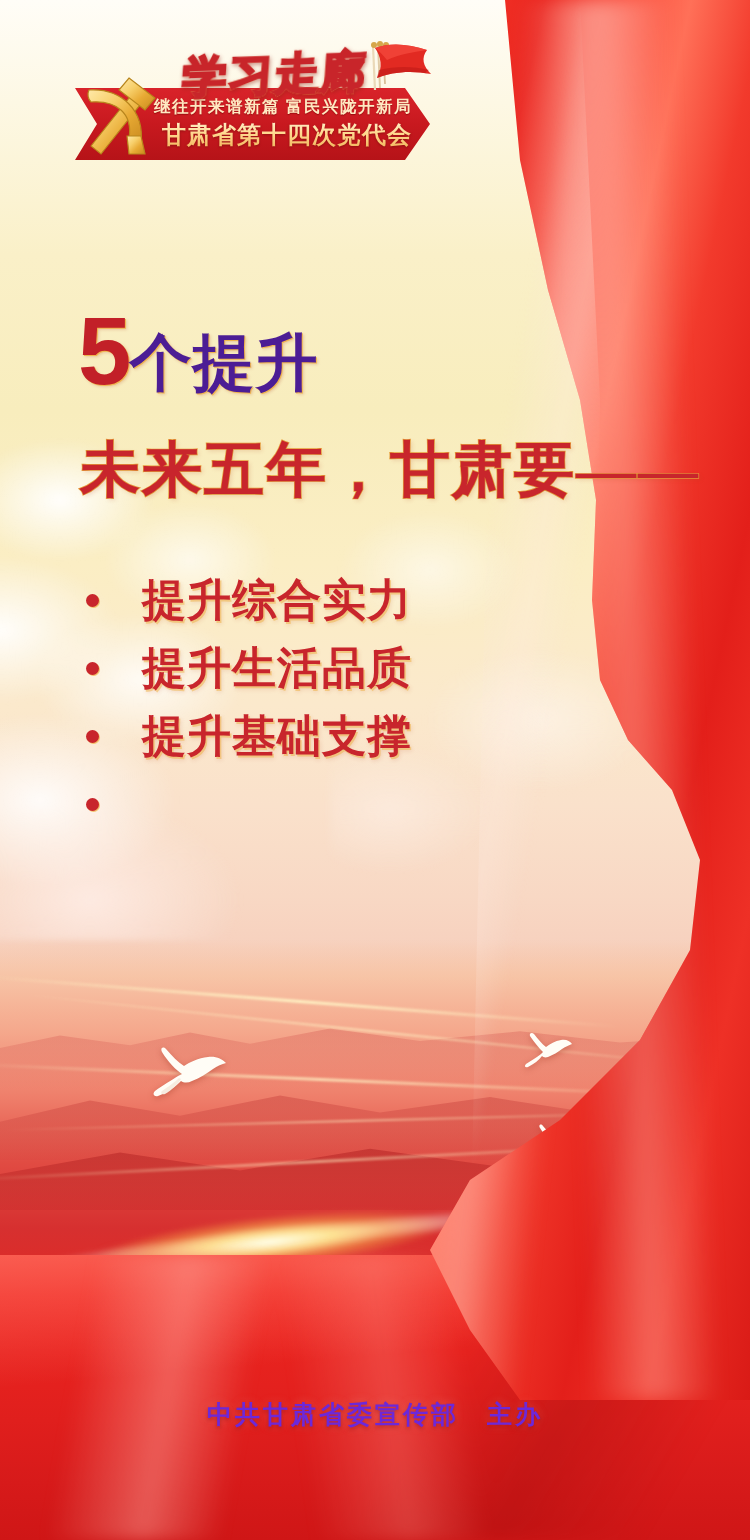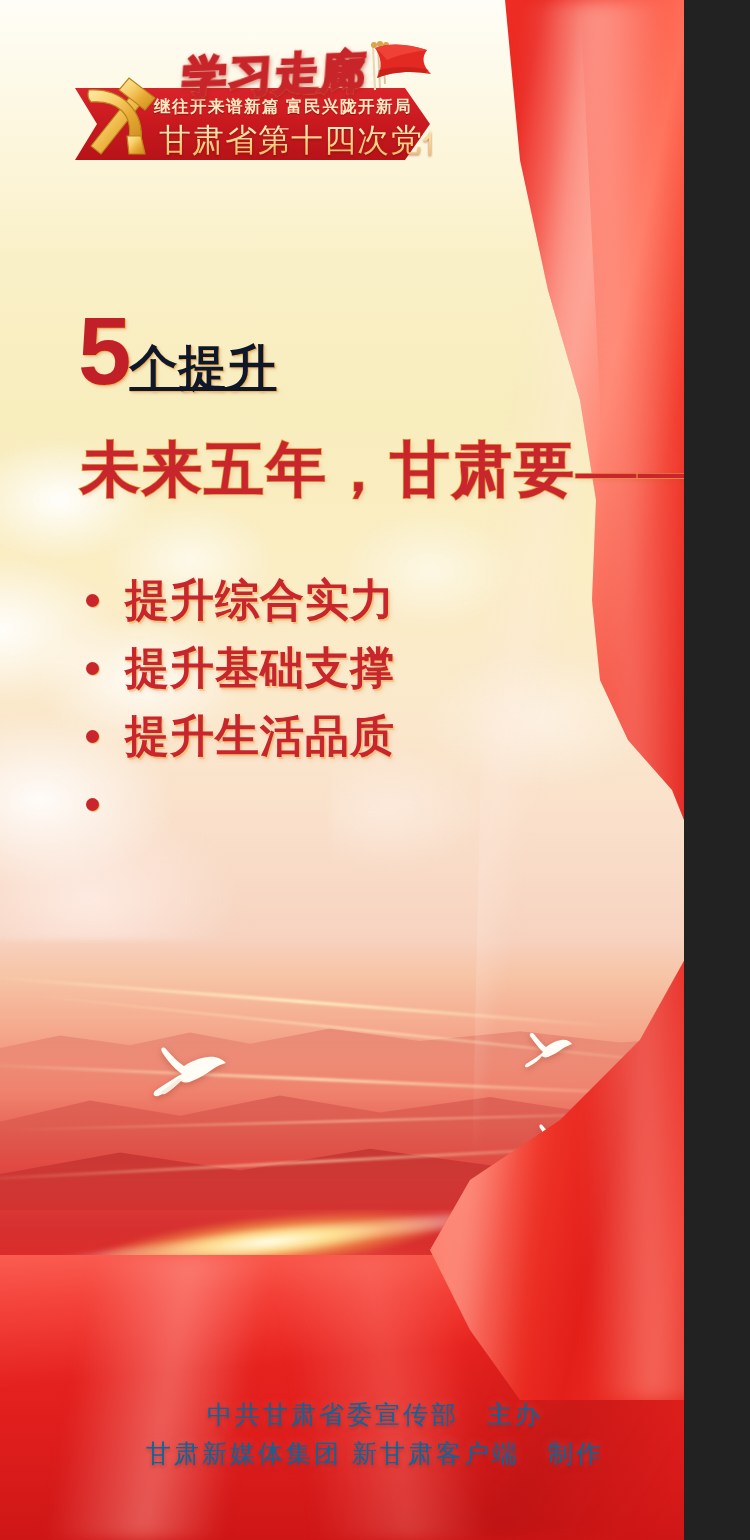--- a/index.html
+++ b/index.html
@@ -1,20 +1,20 @@
 <!DOCTYPE html>
 <html><head>
 <meta charset="utf-8">
 <style>
   html,body{margin:0;padding:0;background:#222;}
   body{font-family:"Liberation Sans","DejaVu Sans",sans-serif;}
 
   #poster{
     position:relative;
-    width:684px;height:1540px;
+    width:750px;height:1540px;
     overflow:hidden;
     background:#fdf6e6;
   }
 
   
   .bg-layer{position:absolute;left:0;top:0;width:750px;height:1540px;}
 
   
   .bg-sky{
     background:
@@ -169,22 +169,22 @@
     clip-path:polygon(0 0, 330px 0, 355px 36px, 330px 72px, 0 72px, 22px 36px);
     box-shadow:0 2px 6px rgba(120,20,20,.35);
   }
   .banner-sub1{
     position:absolute;left:78px;top:56px;width:260px;
     font-size:16.5px;font-weight:bold;letter-spacing:1.5px;
     color:#ffe9c2;text-align:center;white-space:nowrap;
     text-shadow:0 1px 1px rgba(120,0,0,.6);
   }
   .banner-sub2{
-    position:absolute;left:84px;top:79px;width:272px;
-    font-size:32px;font-weight:normal;letter-spacing:1px;
+    position:absolute;left:76px;top:79px;width:272px;
+    font-size:24px;font-weight:bold;letter-spacing:1px;
     color:#ffd9a0;text-align:center;white-space:nowrap;
     background:linear-gradient(180deg,#fff3d6 0%,#ffd98f 45%,#f0b055 100%);
     -webkit-background-clip:text;background-clip:text;
     -webkit-text-fill-color:transparent;
     filter:drop-shadow(0 1px 1px rgba(110,10,10,.55));
   }
   
   .emblem{position:absolute;left:0px;top:30px;width:86px;height:92px;}
   
   .callig{
@@ -206,24 +206,23 @@
     position:absolute;left:78px;top:303px;
     white-space:nowrap;line-height:1;
   }
   .headline .num{
     font-size:96px;font-weight:bold;color:#c22028;
     font-family:"Liberation Sans","DejaVu Sans",sans-serif;
     text-shadow:1px 1px 0 #f0b64f, 2px 2px 3px rgba(170,60,30,.22);
     letter-spacing:-2px;
   }
   .headline .cn{
-    font-size:48px;font-weight:bold;color:#0f172a;
+    font-size:62px;font-weight:bold;color:#4c1d95;
     letter-spacing:1px;
     text-shadow:1px 1px 0 #f0b64f, 2px 2px 3px rgba(170,60,30,.22);
-    text-decoration:underline;
   }
   .subline{
     position:absolute;left:80px;top:440px;
     font-size:60px;font-weight:bold;color:#c8252c;
     letter-spacing:2px;white-space:nowrap;line-height:1;
     -webkit-text-stroke:1.4px #e8a23c;
     paint-order:stroke fill;
     text-shadow:2px 2px 4px rgba(180,70,40,.18);
     font-family:Liberation Serif, serif;
   }
@@ -235,28 +234,29 @@
   }
   .bullet-dot{
     width:13px;height:13px;border-radius:50%;
     background:#c8252c;margin-right:26px;flex:none;
     box-shadow:1px 1px 0 rgba(240,182,79,.8);
   }
   .bullet-text{
     font-size:44px;font-weight:bold;color:#c8252c;
     letter-spacing:1px;white-space:nowrap;line-height:1;
     text-shadow:1.5px 1.5px 0 rgba(240,182,79,.55), 2px 3px 4px rgba(180,70,40,.16);
+    margin-left:17px;
   }
 
   
   .footer{
     position:absolute;left:0;top:1395px;width:750px;text-align:center;
   }
   .footer-line{
-    color:#0369a1;font-weight:normal;letter-spacing:3px;
+    color:#6d28d9;font-weight:bold;letter-spacing:3px;
     white-space:nowrap;line-height:1.55;
     text-shadow:0 2px 4px rgba(140,10,10,.55), 0 0 10px rgba(255,170,160,.35);
   }
   .footer-line.l1{font-size:25px;}
   .footer-line.l2{font-size:25px;}
 </style>
 </head>
 <body>
 
 <div id="poster">
@@ -367,29 +367,28 @@
 
   <div class="subline">未来五年，甘肃要——</div>
 
   <div class="bullets">
     <div class="bullet-row">
       <span class="bullet-dot"></span>
       <span class="bullet-text">提升综合实力</span>
     </div>
     <div class="bullet-row">
       <span class="bullet-dot"></span>
-      <span class="bullet-text">提升基础支撑</span>
+      <span class="bullet-text">提升生活品质</span>
     </div>
     <div class="bullet-row">
       <span class="bullet-dot"></span>
-      <span class="bullet-text">提升生活品质</span>
+      <span class="bullet-text">提升基础支撑</span>
     </div>
     <div class="bullet-row">
       <span class="bullet-dot"></span>
     </div>
   </div>
 
   <div class="footer">
     <div class="footer-line l1">中共甘肃省委宣传部　主办</div>
-    <div class="footer-line l2">甘肃新媒体集团 新甘肃客户端　制作</div>
   </div>
 
 </div>
 
 </body></html>

